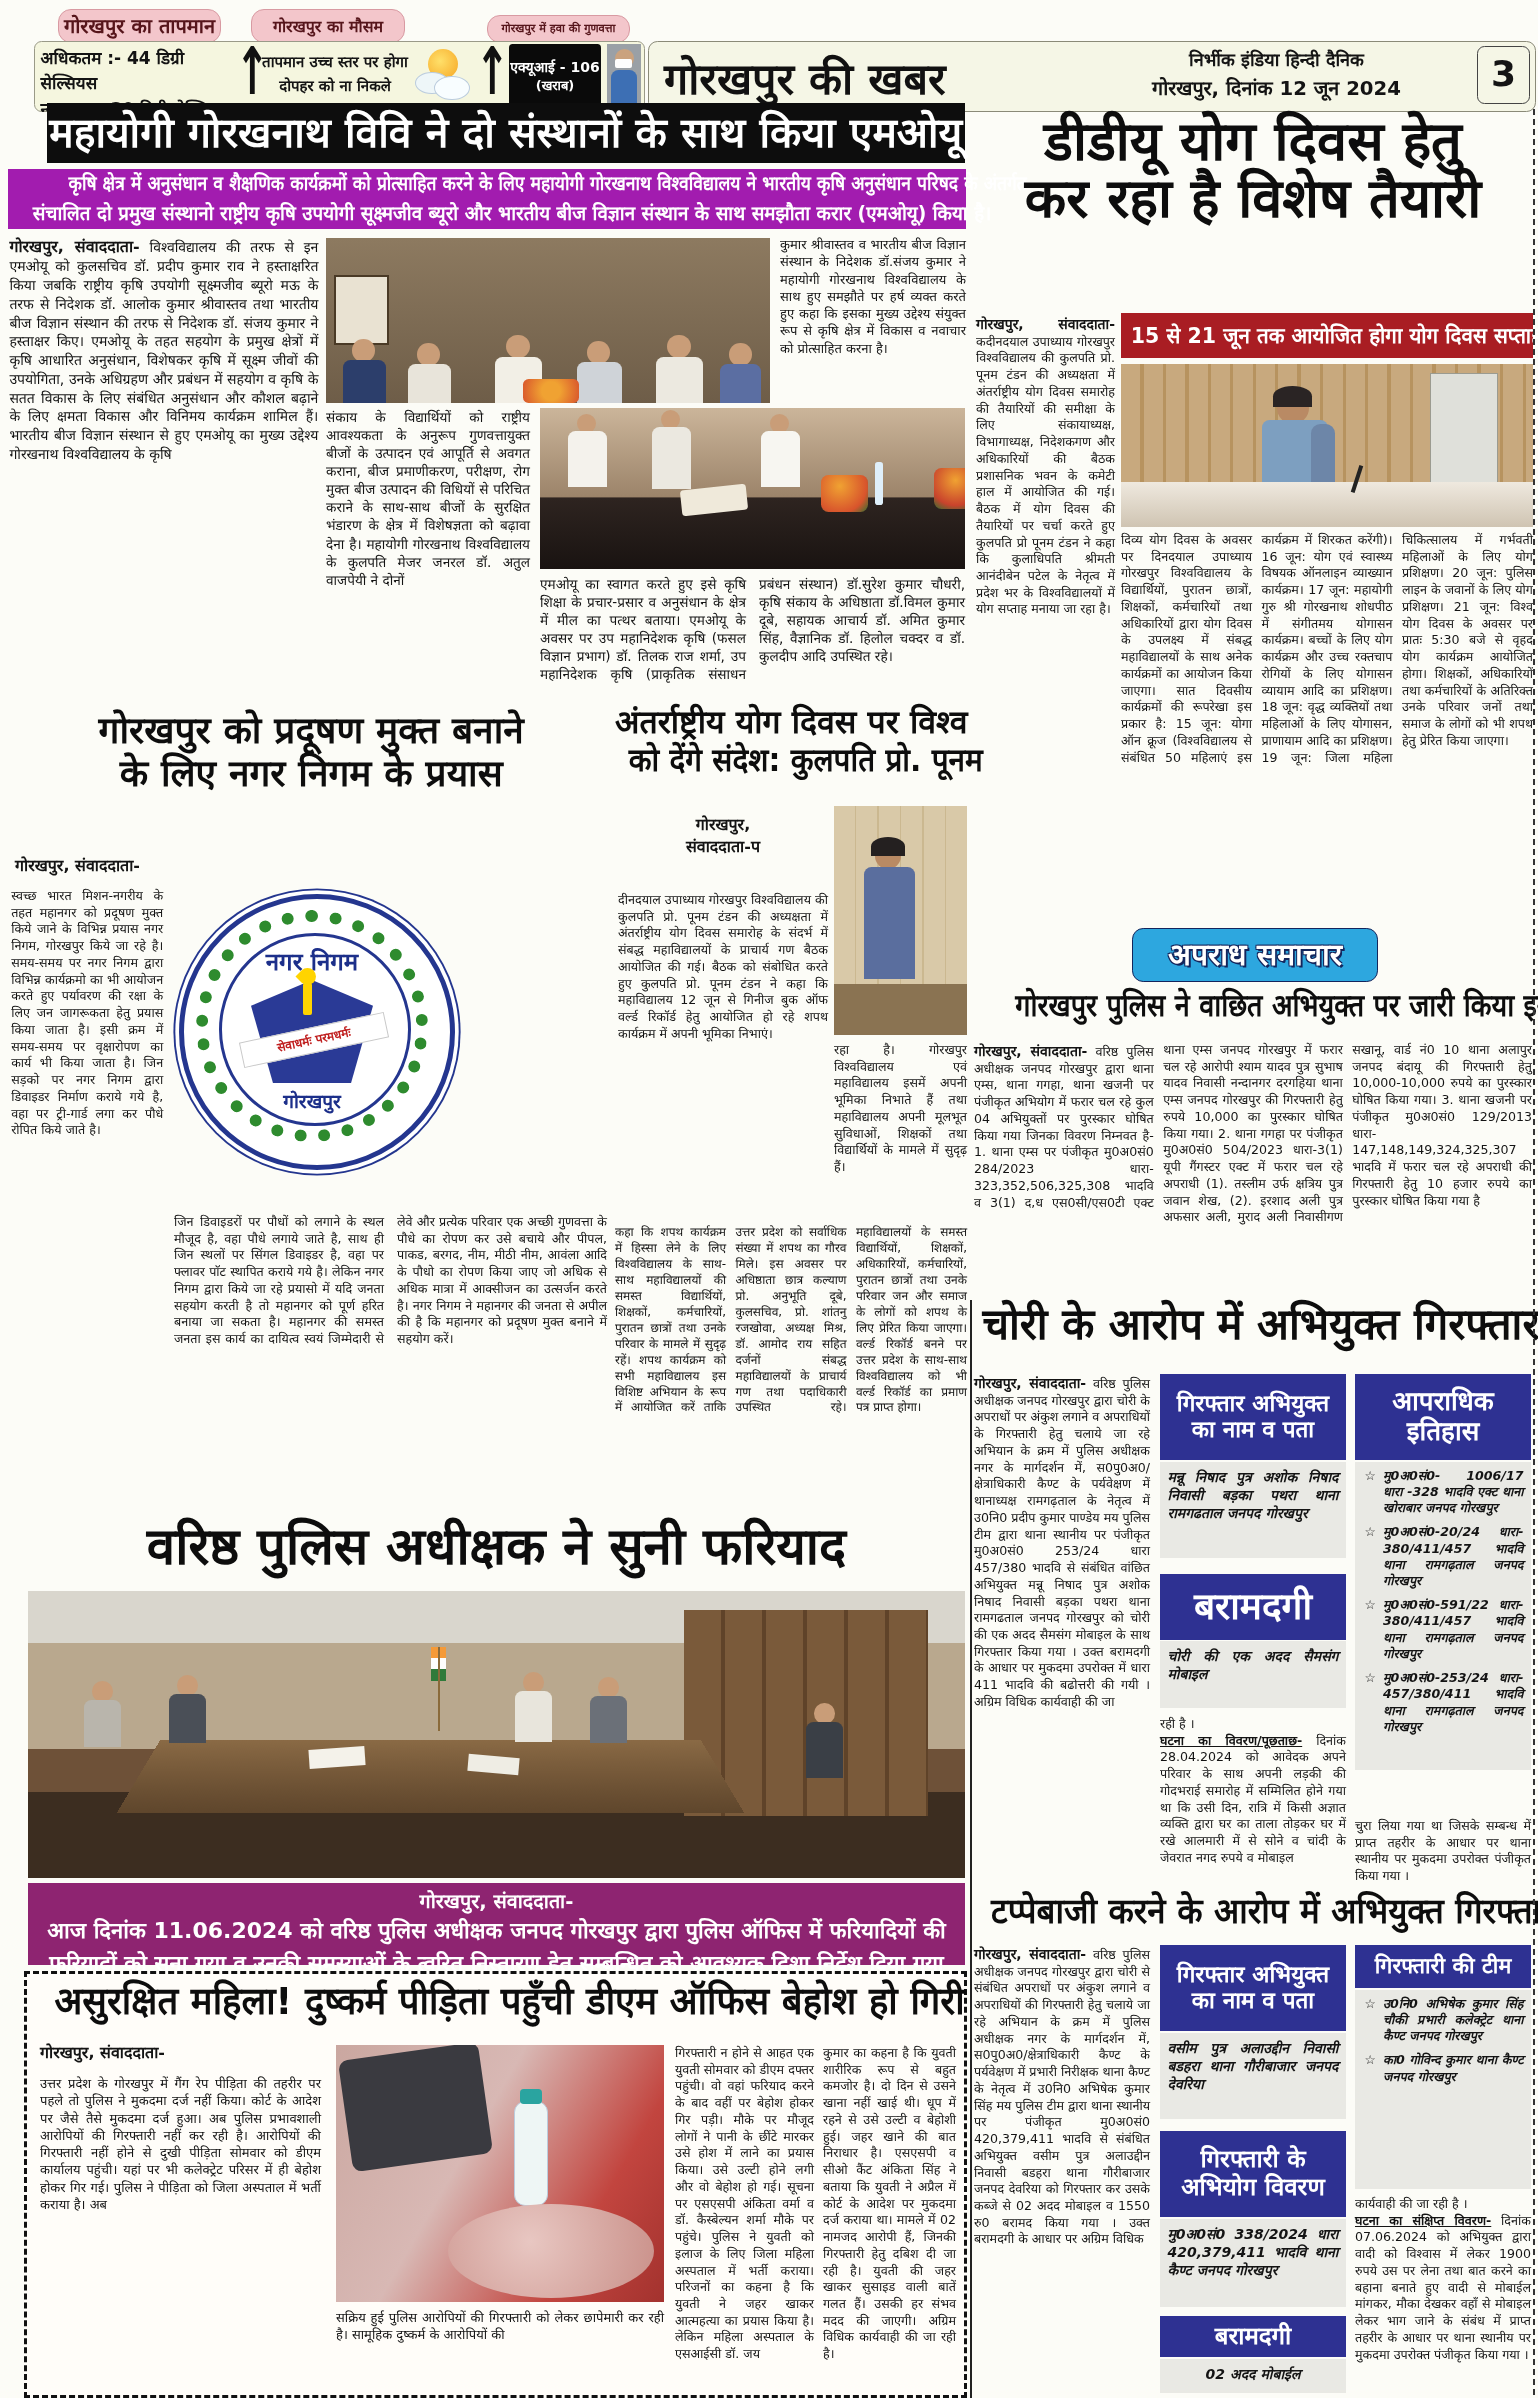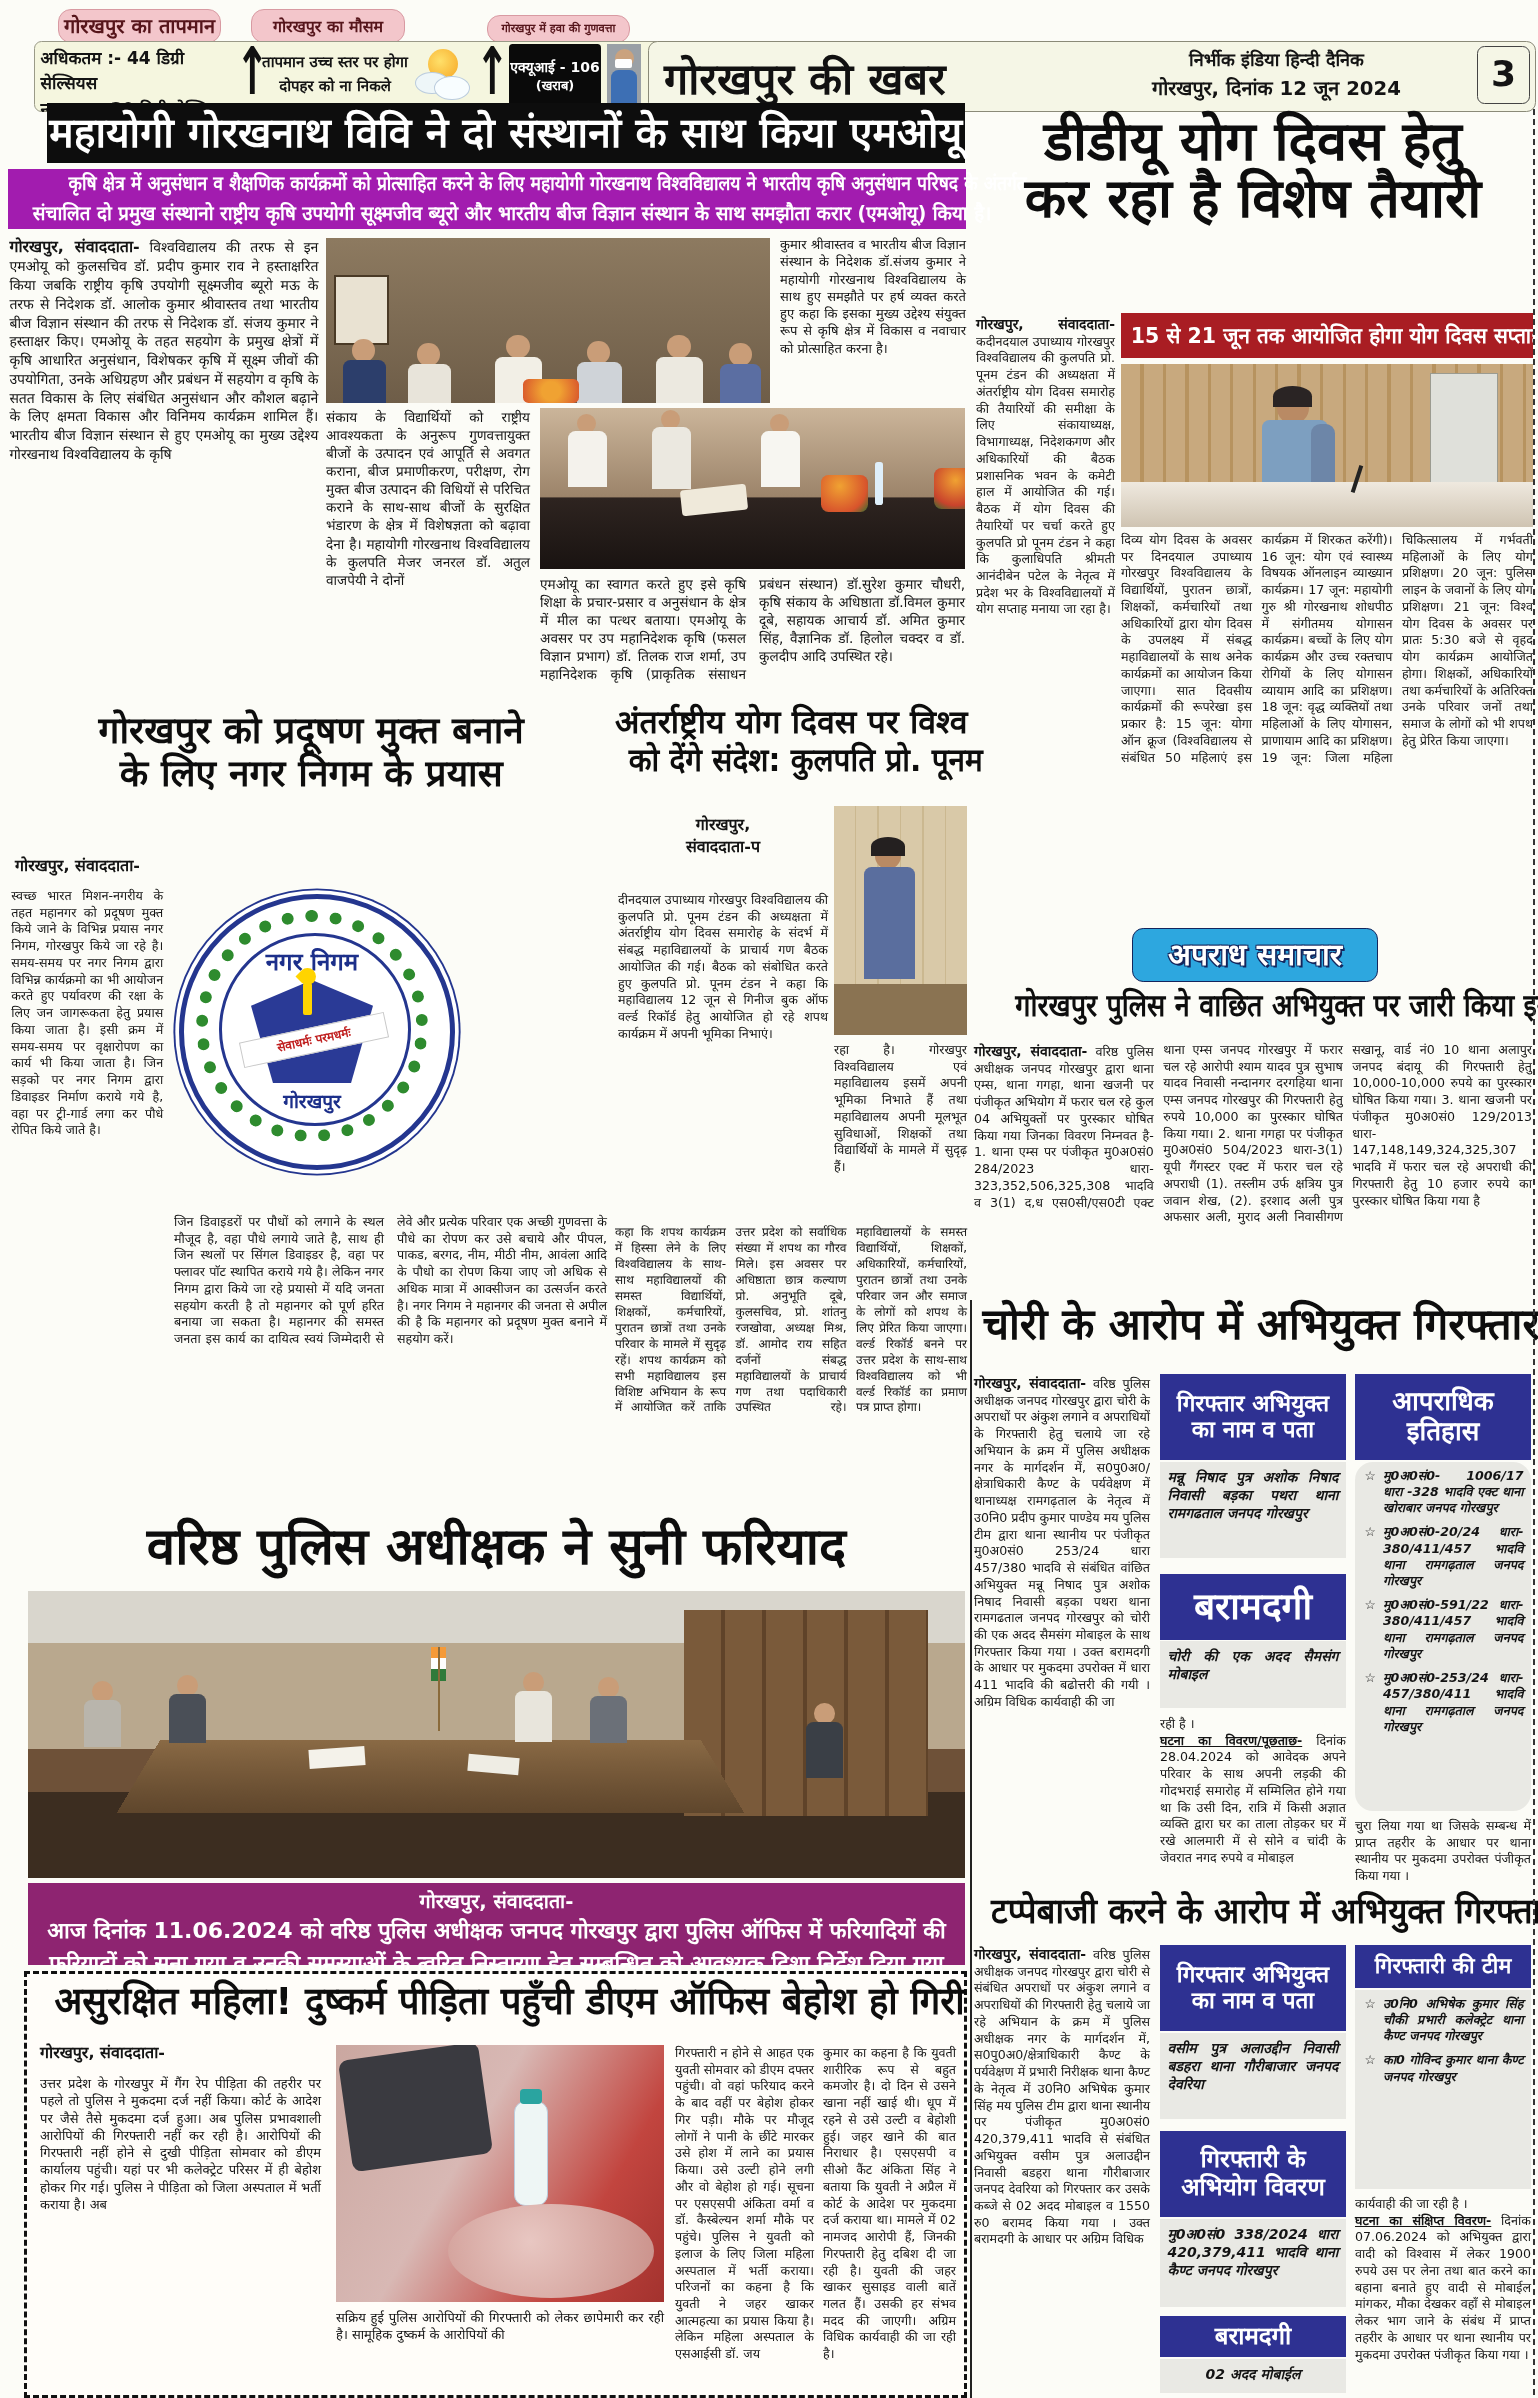--- a/index.html
+++ b/index.html
@@ -3,21 +3,21 @@
 <meta charset="utf-8">
 <style>
   html,body{margin:0;padding:0;background:#e8e8e2;}
   #page{position:relative;width:1538px;height:2399px;background:#fcfcf7;overflow:hidden;
         font-family:"DejaVu Sans",sans-serif;color:#141414;}
   .abs{position:absolute;}
   .fitline{display:inline-block;white-space:nowrap;transform-origin:center center;}
   
   .tab{background:#f3c6cb;border:0.9px solid #d89aa2;border-radius:13px;color:#56151b;
        font-weight:bold;text-align:center;line-height:1.1;display:flex;align-items:center;justify-content:center;}
-  .strip{background:#f5f6df;border:0.9px solid #9a9a88;border-radius:7.5px;padding-left:36px;}
+  .strip{background:#f5f6df;border:0.9px solid #9a9a88;border-radius:7.5px;}
   .temp-line{font-weight:bold;font-size:17px;line-height:1.5;}
   .aqi{background:#0a0a0a;color:#fff;border-radius:3.7px;text-align:center;
        display:flex;flex-direction:column;justify-content:center;font-weight:bold;}
   .up-arrow{font-size:41px;font-weight:bold;transform:scaleY(1.6);color:#111;}
   .masthead{background:#f5f6e6;border:0.9px solid #8a8a78;border-radius:9.4px;}
   .mast-title{font-size:43px;font-weight:bold;color:#111;}
   .pagebox{border:1.9px solid #444;border-radius:7.5px;background:#f5f6e6;text-align:center;
            font-size:36px;font-weight:bold;line-height:54px;}
   
   .hl-bar{background:#0d0d0d;color:#fff;text-align:center;}
@@ -251,21 +251,21 @@
     </div>
   <div class="abs boxbody" style="left:1160px;top:1641px;width:186px;height:67px;"><span>चोरी की एक अदद सैमसंग मोबाइल</span></div>
   <div class="abs bt-s" style="left:1160px;top:1716px;width:186px;height:176px;">
     <span>रही है ।</span><br>
     <b class="u">घटना का विवरण/पूछताछ-</b>
     <span>दिनांक 28.04.2024 को आवेदक अपने परिवार के साथ अपनी लड़की की गोदभराई समारोह में सम्मिलित होने गया था कि उसी दिन, रात्रि में किसी अज्ञात व्यक्ति द्वारा घर का ताला तोड़कर घर में रखे आलमारी में से सोने व चांदी के जेवरात नगद रुपये व मोबाइल</span>
   </div>
   <div class="abs boxhead" style="left:1355px;top:1374px;width:176px;height:86px;font-size:26px;">
       <span>आपराधिक इतिहास</span>
     </div>
-  <div class="abs boxbody" style="left:1355px;top:1462px;width:176px;height:349px;font-weight:normal;border-radius:18px;">
+  <div class="abs boxbody" style="left:1355px;top:1462px;width:176px;height:308px;font-weight:normal;">
     <div class="star-item"><span>मु0अ0सं0- 1006/17 धारा -328 भादवि एक्ट थाना खोराबार जनपद गोरखपुर</span></div>
     <div class="star-item"><span>मु0अ0सं0-20/24 धारा- 380/411/457 भादवि थाना रामगढ़ताल जनपद गोरखपुर</span></div>
     <div class="star-item"><span>मु0अ0सं0-591/22 धारा- 380/411/457 भादवि थाना रामगढ़ताल जनपद गोरखपुर</span></div>
     <div class="star-item"><span>मु0अ0सं0-253/24 धारा- 457/380/411 भादवि थाना रामगढ़ताल जनपद गोरखपुर</span></div>
   </div>
   <div class="abs bt-s" style="left:1355px;top:1818px;width:176px;height:79px;"><span>चुरा लिया गया था जिसके सम्बन्ध में प्राप्त तहरीर के आधार पर थाना स्थानीय पर मुकदमा उपरोक्त पंजीकृत किया गया ।</span></div>
 
   <div class="abs hl" style="left:28px;top:1520px;width:937px;font-size:51px;"><span class="fitline">वरिष्ठ पुलिस अधीक्षक ने सुनी फरियाद</span></div>
   <div class="photo" style="left:28px;top:1591px;width:937px;height:287px;background:linear-gradient(#d9d6cd 0 18%,#b9a88e 18% 55%,#6e5138 55% 70%,#3c2d20 70%);">
     <div class="abs" style="left:656px;top:19px;width:244px;height:206px;background:repeating-linear-gradient(90deg,#7a5a3a 0 37px,#5f4329 37px 41px);"></div>

